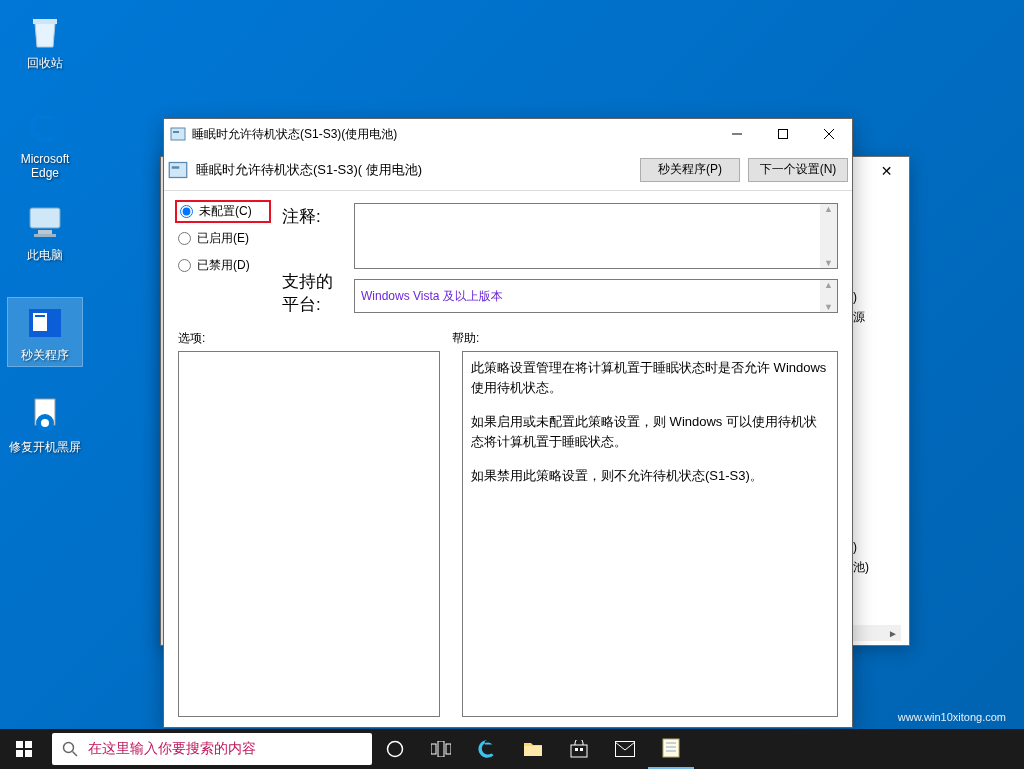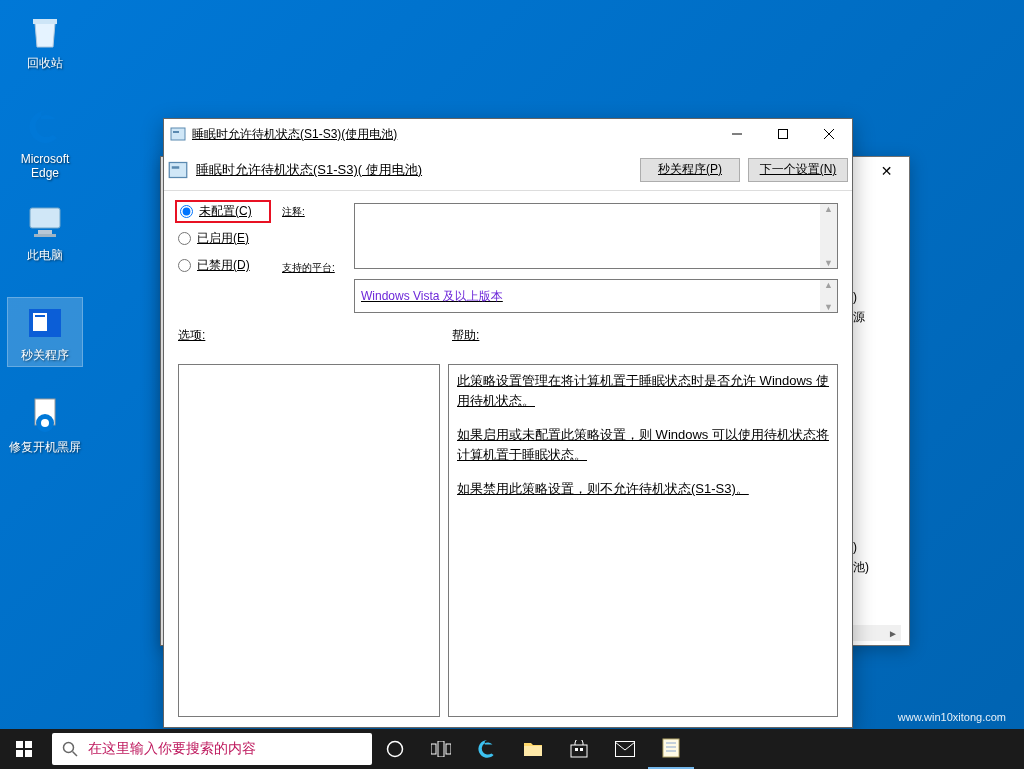--- a/index.html
+++ b/index.html
@@ -24,50 +24,50 @@
 .bg-window .bg-close { position: absolute; right: 0; top: 0; width: 45px; height: 28px; display: flex; align-items: center; justify-content: center; font-family: Arial; font-size: 14px; }
 .bg-content { position: absolute; left: 680px; top: 130px; right: 4px; bottom: 4px; font-size: 12px; color: #000; line-height: 20px; overflow: hidden; }
 .bg-content .row { white-space: nowrap; }
 .bg-scrollbar-h { position: absolute; bottom: 4px; left: 10px; right: 24px; height: 16px; background: #f0f0f0; }
 .bg-scrollbar-h .thumb { position: absolute; left: 0; width: 60%; height: 100%; background: #cdcdcd; }
 .bg-scrollbar-h .arr { position: absolute; top: 0; width: 16px; height: 16px; background: #f0f0f0; display: flex; align-items: center; justify-content: center; font-size: 10px; color: #606060; }
 .bg-scrollbar-h .arr.l { left: -0px; }
 .bg-scrollbar-h .arr.r { right: -16px; }
 
 
-.dialog { position: absolute; left: 163px; top: 118px; width: 690px; height: 610px; background: #fff; border: 1px solid #646464; box-shadow: 0 6px 20px rgba(0,0,0,0.3); display: flex; flex-direction: column; text-decoration: underline; }
+.dialog { position: absolute; left: 163px; top: 118px; width: 690px; height: 610px; background: #fff; border: 1px solid #646464; box-shadow: 0 6px 20px rgba(0,0,0,0.3); display: flex; flex-direction: column; }
 .titlebar { height: 30px; display: flex; align-items: center; padding-left: 6px; font-size: 12px; }
 .titlebar .title-icon { width: 16px; height: 16px; margin-right: 6px; }
 .titlebar .title-text { flex: 1; }
 .winctrls { display: flex; height: 30px; }
 .winctrls div { width: 46px; display: flex; align-items: center; justify-content: center; font-family: "Segoe UI", Arial; }
 
 .header-row { height: 42px; display: flex; align-items: center; padding: 0 4px; gap: 8px; border-bottom: 1px solid #ddd; }
 .header-row .hdr-icon { width: 20px; }
 .header-row .hdr-text { flex: 1; font-size: 13px; }
 .nav-btn { min-width: 100px; height: 24px; border: 1px solid #adadad; background: #e1e1e1; font-size: 12px; padding: 0 10px; }
 
 .body { flex: 1; padding: 12px 14px 10px 14px; display: flex; flex-direction: column; }
 .row1 { display: flex; gap: 14px; }
 .radios { width: 90px; }
 .radio { display: flex; align-items: center; gap: 6px; font-size: 12px; margin-bottom: 10px; }
 .radio.highlight { outline: 2px solid #e81123; outline-offset: 1px; padding: 0 2px; }
 .radio input { width: 13px; height: 13px; }
-.labels-col { display: flex; flex-direction: column; gap: 42px; font-size: 10px; width: 58px; padding-top: 2px; }
+.labels-col { display: flex; flex-direction: column; gap: 42px; font-size: 17px; width: 58px; padding-top: 2px; }
 .textareas { flex: 1; display: flex; flex-direction: column; gap: 10px; }
 .ta { width: 100%; border: 1px solid #7a7a7a; resize: none; font-size: 12px; padding: 4px 18px 4px 6px; background: #fff; color: #6d28d9; position: relative; }
 .ta-wrap { position: relative; }
 .ta-scroll { position: absolute; right: 1px; top: 1px; bottom: 1px; width: 17px; background: #f0f0f0; display: flex; flex-direction: column; justify-content: space-between; align-items: center; font-size: 9px; color: #a0a0a0; }
 .ta1 { height: 66px; }
 .ta2 { height: 34px; line-height: 24px; }
 
 .section-labels { display: flex; margin-top: 14px; font-size: 12px; }
 .section-labels .opt { width: 274px; }
 
-.panels { flex: 1; display: flex; gap: 8px; margin-top: 20px; min-height: 0; border-radius: 31px; }
+.panels { flex: 1; display: flex; gap: 22px; margin-top: 4px; min-height: 0; border-radius: 31px; }
 .panel { border: 1px solid #7a7a7a; background: #fff; font-size: 13px; line-height: 20px; padding: 6px 8px; overflow: hidden; }
 .panel.left { width: 262px; }
 .panel.right { flex: 1; }
 .panel.right p { margin-bottom: 14px; }
 
 
 .watermark { position: absolute; right: 18px; bottom: 46px; color: #fff; font-family: "Segoe UI", Arial; text-align: left; }
 .watermark .wm-main { font-size: 28px; font-weight: 600; display: flex; align-items: baseline; gap: 4px; }
 .watermark .wm-logo { width: 30px; height: 30px; display: inline-flex; flex-wrap: wrap; gap: 2px; margin-right: 6px; position: relative; top: 2px; }
 .watermark .wm-logo div { width: 13px; height: 13px; background: #fff; }

